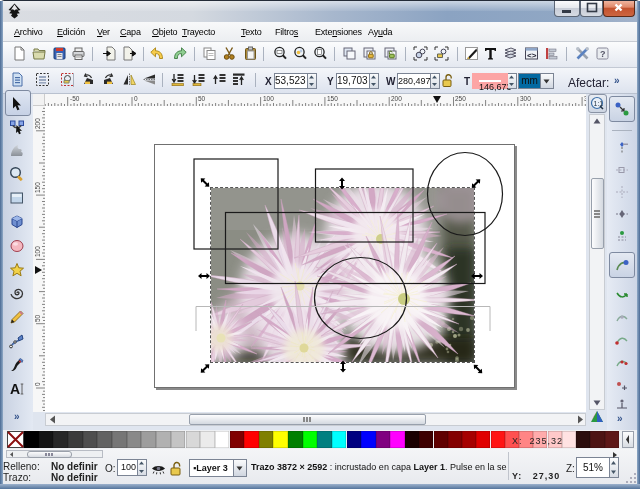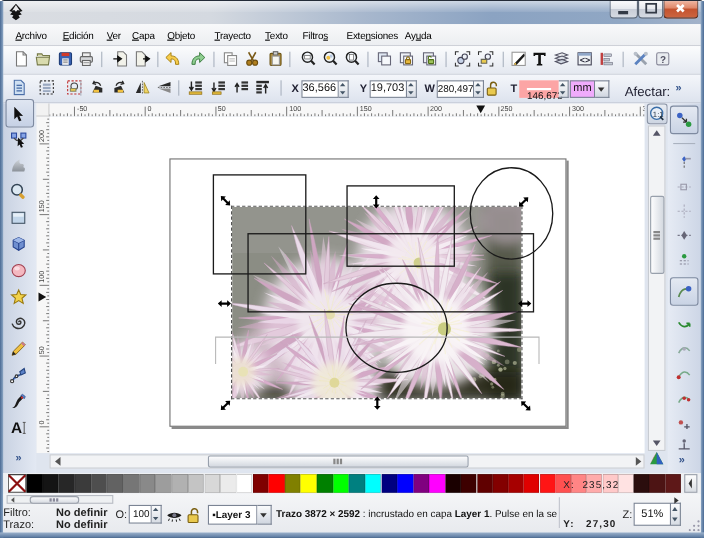--- a/index.html
+++ b/index.html
@@ -16,21 +16,21 @@
       </svg></div>
     <div style="position:absolute;left:603px;top:1px;width:32px;height:16px;background:linear-gradient(#f0b49e 0%,#e08a6c 40%,#c4532f 50%,#cc6540 100%);border:1px solid #5c2a18;border-top:none;border-radius:0 0 4px 4px"><svg width="30" height="14">
         <path d="M11.5,3.5 L17.5,9.5 M17.5,3.5 L11.5,9.5" stroke="#fff" stroke-width="2.4"></path>
       </svg></div>
     <div style="position:absolute;left:3px;top:22px;width:634px;height:20px;background:linear-gradient(#f8f9fa,#eceef1);border-bottom:1px solid #c9cdd4"></div>
     <div class="mi" style="left:14px"><u>A</u>rchivo</div>
     <div class="mi" style="left:57px"><u>E</u>dición</div>
     <div class="mi" style="left:97px"><u>V</u>er</div>
     <div class="mi" style="left:120px"><u>C</u>apa</div>
     <div class="mi" style="left:152px"><u>O</u>bjeto</div>
-    <div class="mi" style="left:195px"><u>T</u>rayecto</div>
+    <div class="mi" style="left:182px"><u>T</u>rayecto</div>
     <div class="mi" style="left:241px"><u>T</u>exto</div>
     <div class="mi" style="left:275px">Filtro<u>s</u></div>
     <div class="mi" style="left:315px">Exte<u>n</u>siones</div>
     <div class="mi" style="left:368px">Ay<u>u</u>da</div>
     <div style="position:absolute;left:3px;top:42px;width:634px;height:26px;background:linear-gradient(#fbfcfd,#e4e8f0);border-bottom:1px solid #c3c9d4"></div>
     <svg width="15" height="15" style="position:absolute;left:12px;top:46px">
       <path d="M3,1 L9,1 L12,4 L12,14 L3,14 Z" fill="#fff" stroke="#777" stroke-width="1"></path>
       <path d="M9,1 L9,4 L12,4" fill="none" stroke="#777"></path>
     </svg>
     <svg width="15" height="15" style="position:absolute;left:32px;top:46px">
@@ -226,21 +226,21 @@
       <rect x="2" y="1.5" width="11.5" height="2.2" fill="#2a2a2a"></rect>
       <path d="M10.5,13 L10.5,6 M8.7,8 L10.5,5 L12.3,8" stroke="#222" stroke-width="1.3" fill="none"></path>
       <rect x="2" y="5" width="5" height="2" fill="#333"></rect>
       <rect x="2" y="8" width="5" height="2" fill="#333"></rect>
       <rect x="2" y="11" width="5" height="2" fill="#333"></rect>
     </svg>
     <div class="sep2" style="left:73px"></div>
     <div class="sep2" style="left:162px"></div>
     <div class="sep2" style="left:255px"></div>
     <div style="position:absolute;left:265px;top:76px;font-size:10px;font-weight:bold;color:#223">X</div>
-    <div style="position:absolute;left:274px;top:73px;width:34px;height:16px;background:#fff;border:1px solid #7b8494;box-sizing:border-box;font-size:10px;line-height:14px;text-align:right;padding-right:3px;color:#111">36,566</div>
+    <div style="position:absolute;left:274px;top:73px;width:34px;height:16px;background:#fff;border:1px solid #7b8494;box-sizing:border-box;font-size:10px;line-height:14px;text-align:right;padding-right:3px;color:#111">53,523</div>
     <div style="position:absolute;left:308px;top:73px;width:9px;height:16px;background:linear-gradient(#fafbfc,#d7dce4);border:1px solid #7b8494;border-left:none;box-sizing:border-box"><svg width="7" height="14">
         <path d="M3.5,1.5 L1,4.5 L6,4.5 Z" fill="#456"></path>
         <path d="M3.5,12 L1,9 L6,9 Z" fill="#456"></path>
       </svg></div>
     <div style="position:absolute;left:327px;top:76px;font-size:10px;font-weight:bold;color:#223">Y</div>
     <div style="position:absolute;left:336px;top:73px;width:34px;height:16px;background:#fff;border:1px solid #7b8494;box-sizing:border-box;font-size:10px;line-height:14px;text-align:right;padding-right:3px;color:#111">19,703</div>
     <div style="position:absolute;left:370px;top:73px;width:9px;height:16px;background:linear-gradient(#fafbfc,#d7dce4);border:1px solid #7b8494;border-left:none;box-sizing:border-box"><svg width="7" height="14">
         <path d="M3.5,1.5 L1,4.5 L6,4.5 Z" fill="#456"></path>
         <path d="M3.5,12 L1,9 L6,9 Z" fill="#456"></path>
       </svg></div>
@@ -253,21 +253,21 @@
     <svg width="14" height="16" style="position:absolute;left:441px;top:73px">
       <rect x="2" y="7" width="8" height="6.5" rx="1" fill="#e9c94e" stroke="#7a5f10"></rect>
       <path d="M5,7 L5,4.5 A2.6,2.6 0 0 1 10.2,4.2 L10.2,5.5" fill="none" stroke="#7a5f10" stroke-width="1.3"></path>
     </svg>
     <div style="position:absolute;left:464px;top:76px;font-size:10px;font-weight:bold;color:#223">T</div>
     <div style="position:absolute;left:472px;top:73px;width:36px;height:16px;background:#fff;border:7px solid #fca5a5;box-sizing:border-box;font-size:9px;line-height:14px;text-align:right;padding-right:2px;color:#111">146,673</div>
     <div style="position:absolute;left:508px;top:73px;width:9px;height:16px;background:linear-gradient(#fafbfc,#d7dce4);border:1px solid #7b8494;border-left:none;box-sizing:border-box"><svg width="7" height="14">
         <path d="M3.5,1.5 L1,4.5 L6,4.5 Z" fill="#456"></path>
         <path d="M3.5,12 L1,9 L6,9 Z" fill="#456"></path>
       </svg></div>
-    <div style="position:absolute;left:518px;top:73px;width:23px;height:16px;background:#f0abfc;border:1px solid #7b8494;font-size:10px;line-height:14px;text-align:center;color:#111">mm</div>
+    <div style="position:absolute;left:518px;top:73px;width:23px;height:16px;background:#0369a1;border:1px solid #7b8494;font-size:10px;line-height:14px;text-align:center;color:#111">mm</div>
     <div style="position:absolute;left:541px;top:73px;width:13px;height:16px;background:linear-gradient(#fafbfc,#d0d6e0);border:1px solid #7b8494;border-left:none"><svg width="11" height="14">
         <path d="M2.5,5.5 L8.5,5.5 L5.5,9.5 Z" fill="#333"></path>
       </svg></div>
     <div style="position:absolute;left:568px;top:76px;font-size:12px;font-weight:normal;color:#223">Afectar:</div>
     <div style="position:absolute;left:614px;top:75px;font-size:10px;font-weight:bold;color:#33528a">»</div>
     <div style="position:absolute;left:3px;top:94px;width:634px;height:336px;background:#dfe5ef"></div>
     <div style="position:absolute;left:3px;top:94px;width:30px;height:336px;background:linear-gradient(to right,#c9d2e2,#e3e9f3)"></div>
     <div style="position:absolute;left:5px;top:90px;width:26px;height:26px;background:linear-gradient(#dfe6f2,#c6d1e5);border:1px solid #7e8aa0;border-radius:3px"></div>
     <svg width="16" height="17" style="position:absolute;left:9px;top:95px">
       <path d="M4,2 L12,10.5 L8.5,10.2 L10.5,14.5 L8.3,15.3 L6.6,11 L4,13.5 Z" fill="#111"></path>
@@ -1278,21 +1278,21 @@
     <div style="position:absolute;left:622px;top:431px;width:12px;height:17px;background:linear-gradient(#fdfdfd,#d9dde3);border:1px solid #9aa0ab;box-sizing:border-box"><svg width="10" height="15">
         <path d="M6,3 L3,7.5 L6,12 Z" fill="#333"></path>
       </svg></div>
     <div style="position:absolute;left:3px;top:449px;width:634px;height:35px;background:linear-gradient(#f4f5f7,#e8eaee)"></div>
     <div style="position:absolute;left:6px;top:450px;width:97px;height:8px;background:#eef0f2;border:1px solid #b8bcc4"></div>
     <svg width="8" height="7" style="position:absolute;left:8px;top:450.5px">
       <path d="M5,1 L2,3.5 L5,6 Z" fill="#555"></path>
     </svg>
     <div style="position:absolute;left:27px;top:450.5px;width:45px;height:7px;background:linear-gradient(#fbfbfc,#d8dce2);border:1px solid #9aa0aa;border-radius:3px"></div>
     <div style="position:absolute;left:45px;top:452.5px;width:1.5px;height:3px;background:#889;box-shadow:3px 0 0 #889,6px 0 0 #889"></div>
-    <div style="position:absolute;left:3px;top:461px;font-size:10px;color:#222">Filtro:</div>
+    <div style="position:absolute;left:3px;top:461px;font-size:10px;color:#222">Relleno:</div>
     <div style="position:absolute;left:51px;top:461px;font-size:10px;font-weight:bold;color:#222">No definir</div>
     <div style="position:absolute;left:3px;top:472px;font-size:10px;color:#222">Trazo:</div>
     <div style="position:absolute;left:51px;top:472px;font-size:10px;font-weight:bold;color:#222">No definir</div>
     <div style="position:absolute;left:105px;top:463px;font-size:10px;color:#222">O:</div>
     <div style="position:absolute;left:117px;top:459px;width:21px;height:17px;background:#fff;border:1px solid #7b8494;box-sizing:border-box;font-size:9px;line-height:15px;text-align:right;padding-right:1px;color:#111">100</div>
     <div style="position:absolute;left:138px;top:459px;width:9px;height:17px;background:linear-gradient(#fafbfc,#d7dce4);border:1px solid #7b8494;border-left:none;box-sizing:border-box"><svg width="7" height="15">
         <path d="M3.5,1.5 L1,4.5 L6,4.5 Z" fill="#456"></path>
         <path d="M3.5,13 L1,10 L6,10 Z" fill="#456"></path>
       </svg></div>
     <svg width="15" height="13" style="position:absolute;left:151px;top:463px">

